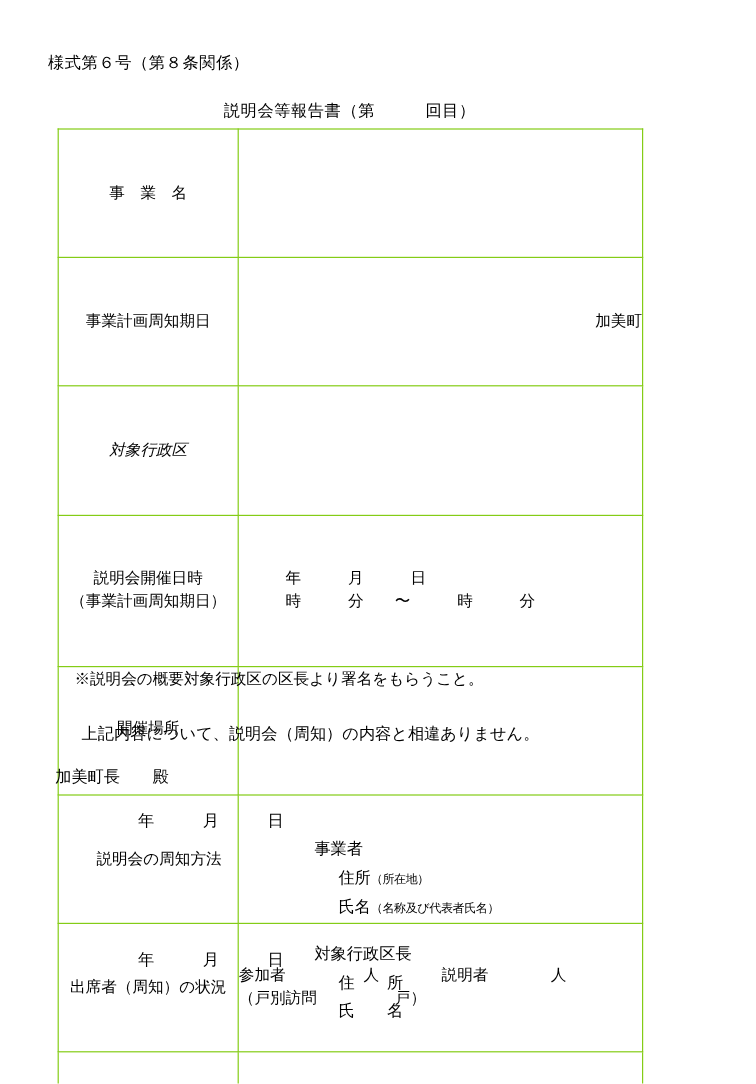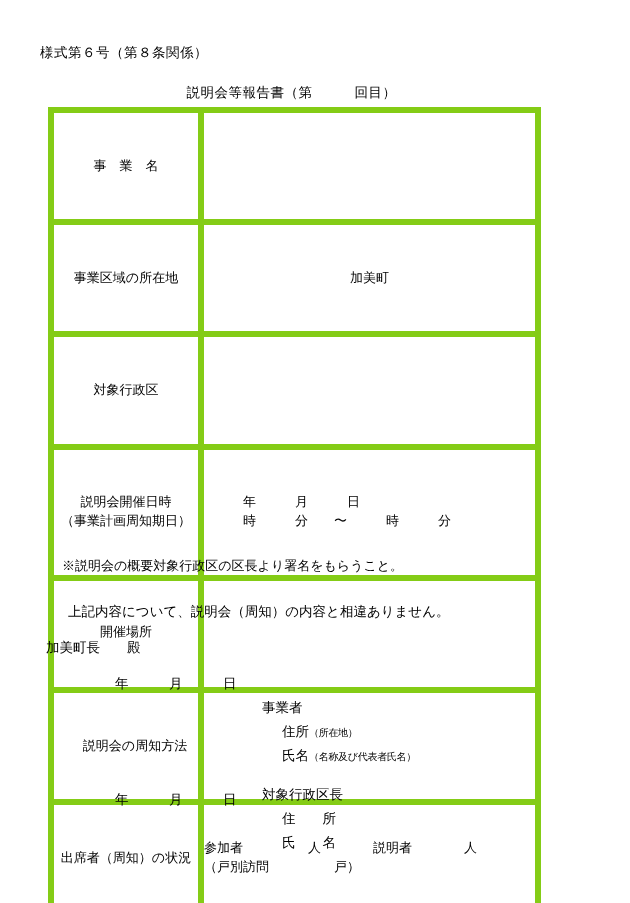--- a/index.html
+++ b/index.html
@@ -47,45 +47,45 @@
   
   .form-table {
     position: absolute;
     left: 48px;
     top: 107px;
     width: 487px;
     border-collapse: collapse;
     table-layout: fixed;
   }
   .form-table td {
-    border: 6px solid #84cc16;
+    border: 1px solid #84cc16;
     font-size: 13px;
     padding: 0;
     vertical-align: middle;
     line-height: 1.45;
   }
   .lbl {
     width: 150px;
     text-align: center;
     white-space: pre;
   }
   .lbl-inner {
     padding: 6px 4px;
     white-space: pre-line;
     text-align: center;
   }
   .val {
     padding: 6px 8px;
     white-space: pre-line;
-    text-align: center;
+    text-align: right;
   }
 
   .r-jigyomei td { height: 26px; }
   .r-shozaichi td { height: 26px; }
-  .r-gyoseiku td { height: 26px; }
+  .r-gyoseiku td { height: 26px; font-style: italic; }
   .r-nichiji td { height: 38px; }
   .r-basho td { height: 26px; font-family: Liberation Mono, monospace; }
   .r-shuchi td { height: 26px; padding-left: 18px; }
   .r-shusseki td { height: 40px; }
   .r-gaiyo td { height: 48px; }
 
   .nichiji-val {
     padding: 4px 8px;
     white-space: pre;
     text-align: left;
@@ -173,21 +173,21 @@
     </colgroup>
     <tbody>
       <tr class="r-jigyomei">
         <td class="lbl">
           <div class="lbl-inner">事　業　名</div>
         </td>
         <td class="val"></td>
       </tr>
       <tr class="r-shozaichi">
         <td class="lbl">
-          <div class="lbl-inner">事業区域の所在地</div>
+          <div class="lbl-inner">事業計画周知期日</div>
         </td>
         <td class="val">加美町</td>
       </tr>
       <tr class="r-gyoseiku">
         <td class="lbl">
           <div class="lbl-inner">対象行政区</div>
         </td>
         <td class="val"></td>
       </tr>
       <tr class="r-nichiji">

